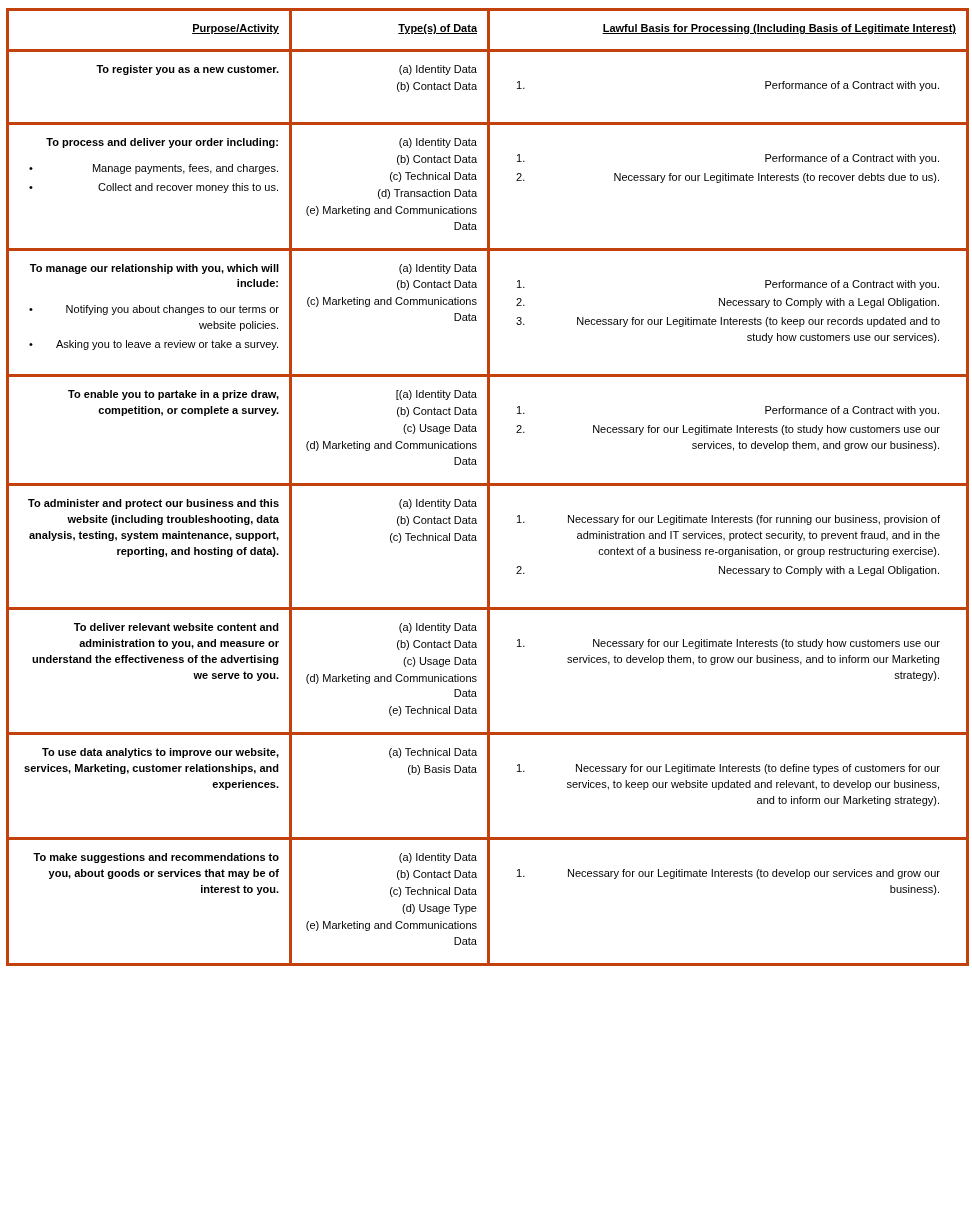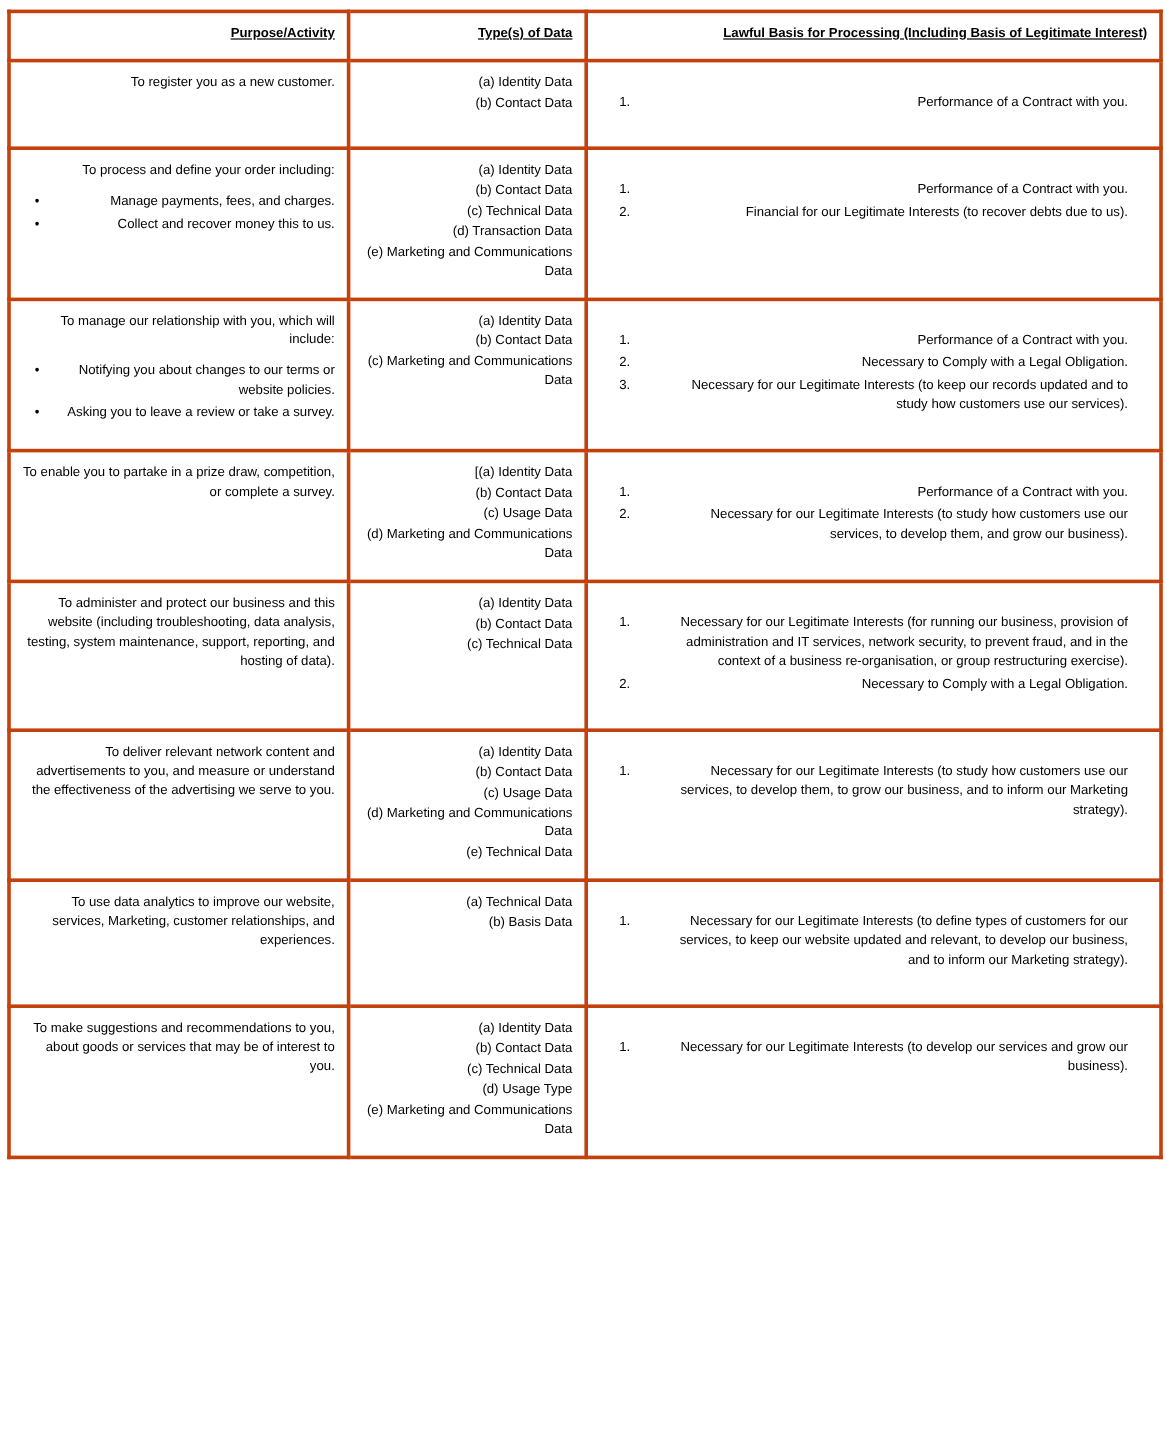--- a/index.html
+++ b/index.html
@@ -42,20 +42,21 @@
     font-weight: bold;
     font-size: 13px;
     padding-top: 12px;
     padding-bottom: 26px;
   }
   thead th span.hdr {
     text-decoration: underline;
   }
   .cell-intro {
     margin: 0;
+    font-weight: bold;
   }
   ul.bullets {
     margin: 10px 0 0 0;
     padding-left: 22px;
     list-style: none;
   }
   ul.bullets li {
     position: relative;
     margin-bottom: 3px;
     padding-left: 8px;
@@ -117,39 +118,39 @@
             </div>
           </td>
           <td>
             <ol class="numbered">
               <li>Performance of a Contract with you.</li>
             </ol>
           </td>
         </tr>
         <tr>
           <td>
-            <p class="cell-intro">To process and define your order including:</p>
+            <p class="cell-intro">To process and deliver your order including:</p>
             <ul class="bullets">
               <li>Manage payments, fees, and charges.</li>
               <li>Collect and recover money this to us.</li>
             </ul>
           </td>
           <td>
             <div class="data-lines">
               <div>(a) Identity Data</div>
               <div>(b) Contact Data</div>
               <div>(c) Technical Data</div>
               <div>(d) Transaction Data</div>
               <div>(e) Marketing and Communications Data</div>
             </div>
           </td>
           <td>
             <ol class="numbered">
               <li>Performance of a Contract with you.</li>
-              <li>Financial for our Legitimate Interests (to recover debts due to us).</li>
+              <li>Necessary for our Legitimate Interests (to recover debts due to us).</li>
             </ol>
           </td>
         </tr>
         <tr>
           <td>
             <p class="cell-intro">To manage our relationship with you, which will include:</p>
             <ul class="bullets">
               <li>Notifying you about changes to our terms or website policies.</li>
               <li>Asking you to leave a review or take a survey.</li>
             </ul>
@@ -194,28 +195,28 @@
           </td>
           <td>
             <div class="data-lines">
               <div>(a) Identity Data</div>
               <div>(b) Contact Data</div>
               <div>(c) Technical Data</div>
             </div>
           </td>
           <td>
             <ol class="numbered">
-              <li>Necessary for our Legitimate Interests (for running our business, provision of administration and IT services, network security, to prevent fraud, and in the context of a business re-organisation, or group restructuring exercise).</li>
+              <li>Necessary for our Legitimate Interests (for running our business, provision of administration and IT services, protect security, to prevent fraud, and in the context of a business re-organisation, or group restructuring exercise).</li>
               <li>Necessary to Comply with a Legal Obligation.</li>
             </ol>
           </td>
         </tr>
         <tr>
           <td>
-            <p class="cell-intro">To deliver relevant network content and advertisements to you, and measure or understand the effectiveness of the advertising we serve to you.</p>
+            <p class="cell-intro">To deliver relevant website content and administration to you, and measure or understand the effectiveness of the advertising we serve to you.</p>
           </td>
           <td>
             <div class="data-lines">
               <div>(a) Identity Data</div>
               <div>(b) Contact Data</div>
               <div>(c) Usage Data</div>
               <div>(d) Marketing and Communications Data</div>
               <div>(e) Technical Data</div>
             </div>
           </td>

